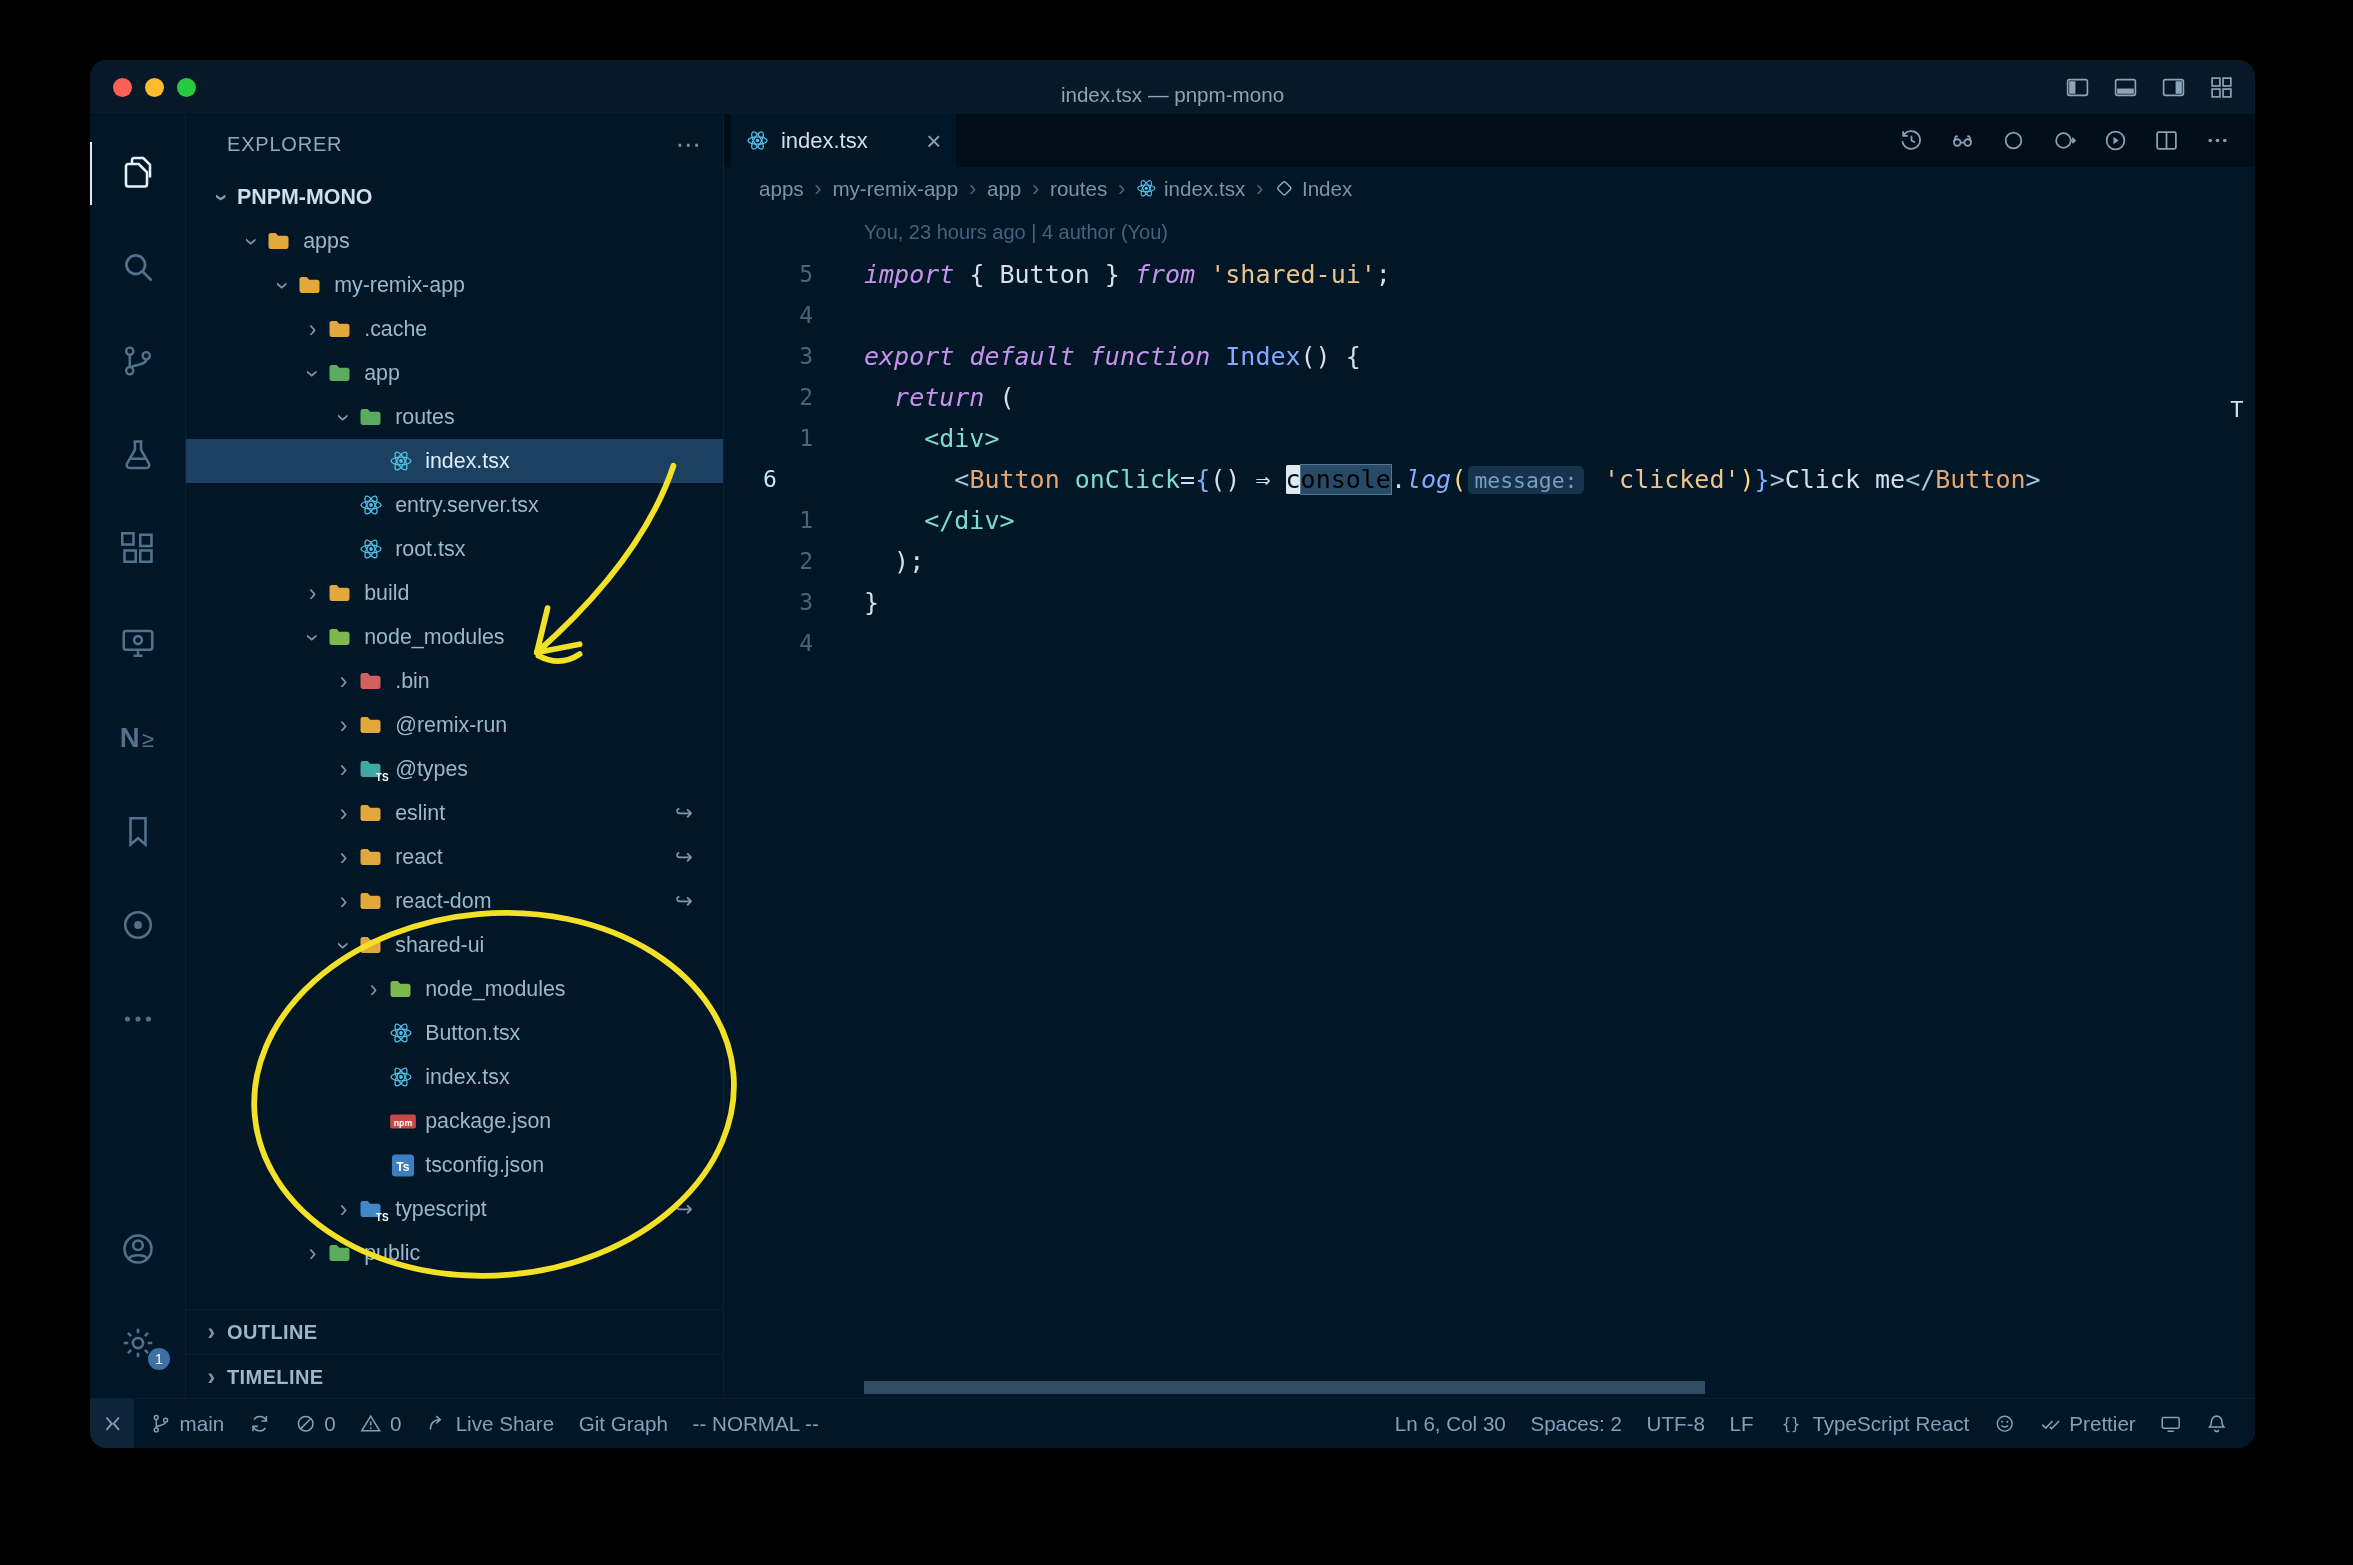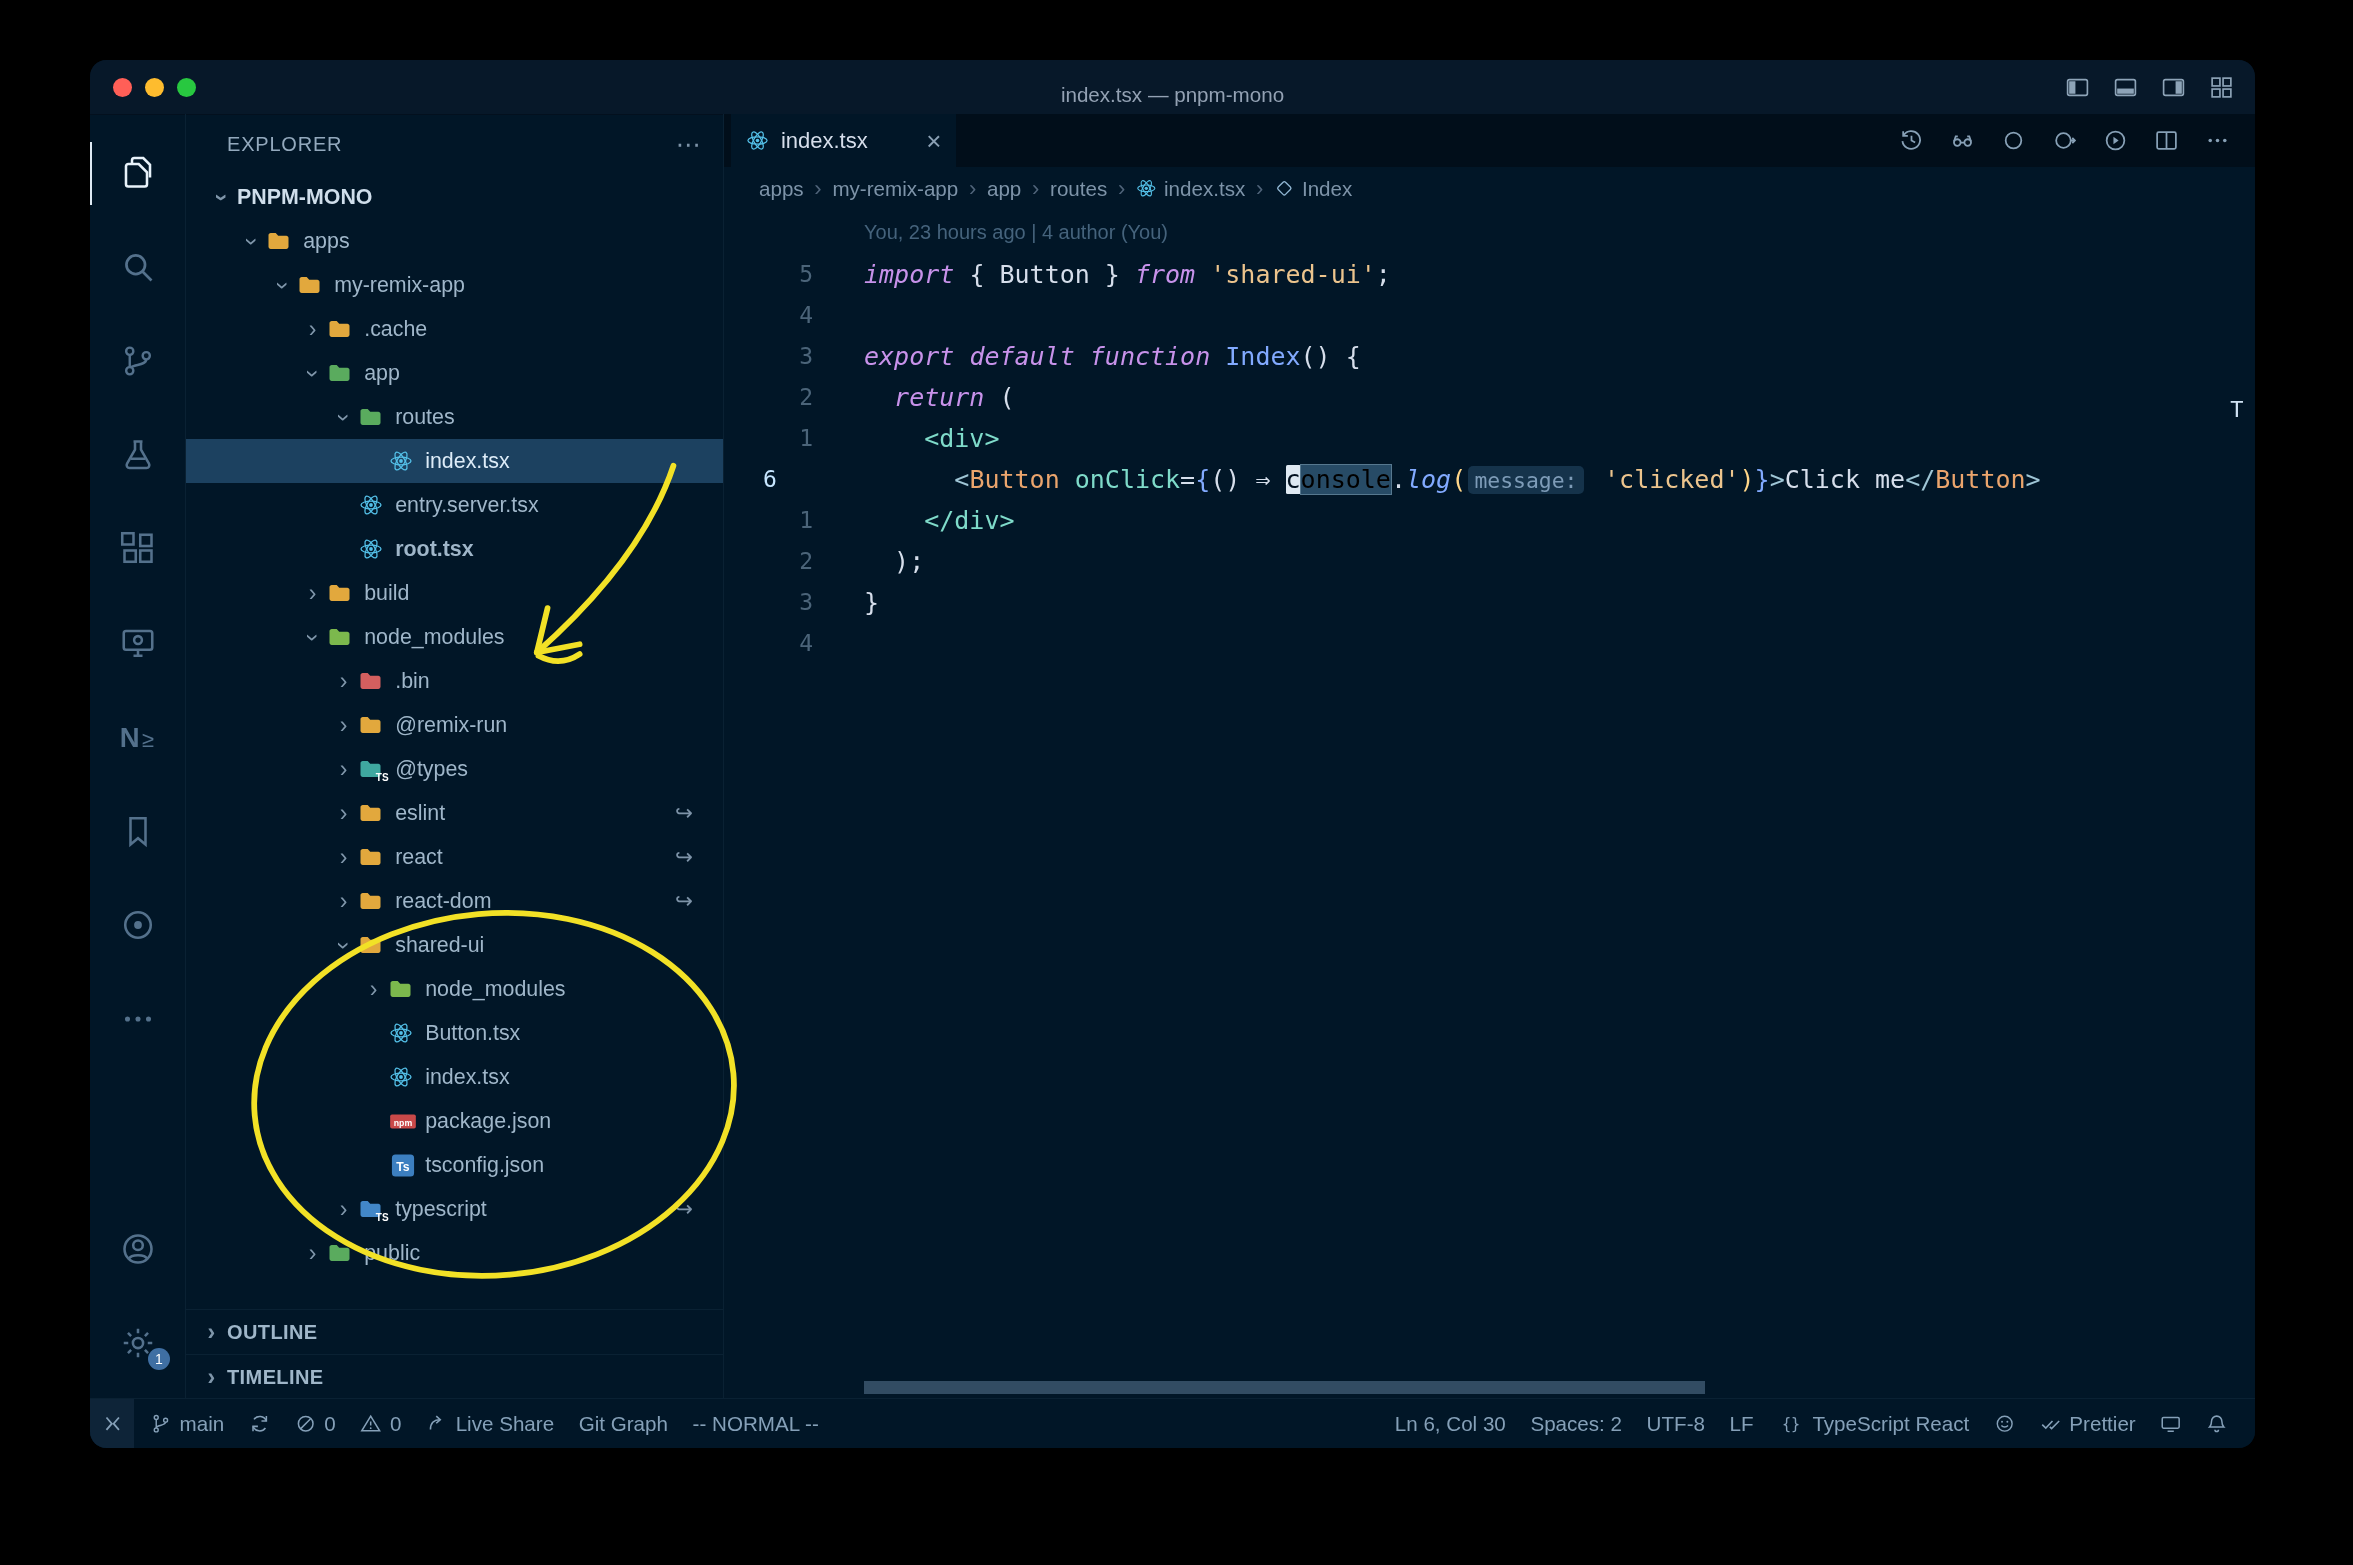--- a/index.html
+++ b/index.html
@@ -335,21 +335,21 @@
                 <g fill="none" stroke="currentColor" stroke-width="1.3">
                   <ellipse cx="12" cy="12" rx="10" ry="3.9"></ellipse>
                   <ellipse cx="12" cy="12" rx="10" ry="3.9" transform="rotate(60 12 12)"></ellipse>
                   <ellipse cx="12" cy="12" rx="10" ry="3.9" transform="rotate(120 12 12)"></ellipse>
                 </g>
                 <circle cx="12" cy="12" r="1.9" fill="currentColor"></circle>
               </svg>
             </span>
             <span>entry.server.tsx</span>
           </div>
-          <div class="row" style="padding-left: 142px; font-weight: bold;">
+          <div class="row" style="padding-left: 142px;">
             <span class="chev"></span>
             <span class="icon" style="color: rgb(84, 192, 232);">
               <svg viewBox="0 0 24 24">
                 <g fill="none" stroke="currentColor" stroke-width="1.3">
                   <ellipse cx="12" cy="12" rx="10" ry="3.9"></ellipse>
                   <ellipse cx="12" cy="12" rx="10" ry="3.9" transform="rotate(60 12 12)"></ellipse>
                   <ellipse cx="12" cy="12" rx="10" ry="3.9" transform="rotate(120 12 12)"></ellipse>
                 </g>
                 <circle cx="12" cy="12" r="1.9" fill="currentColor"></circle>
               </svg>

